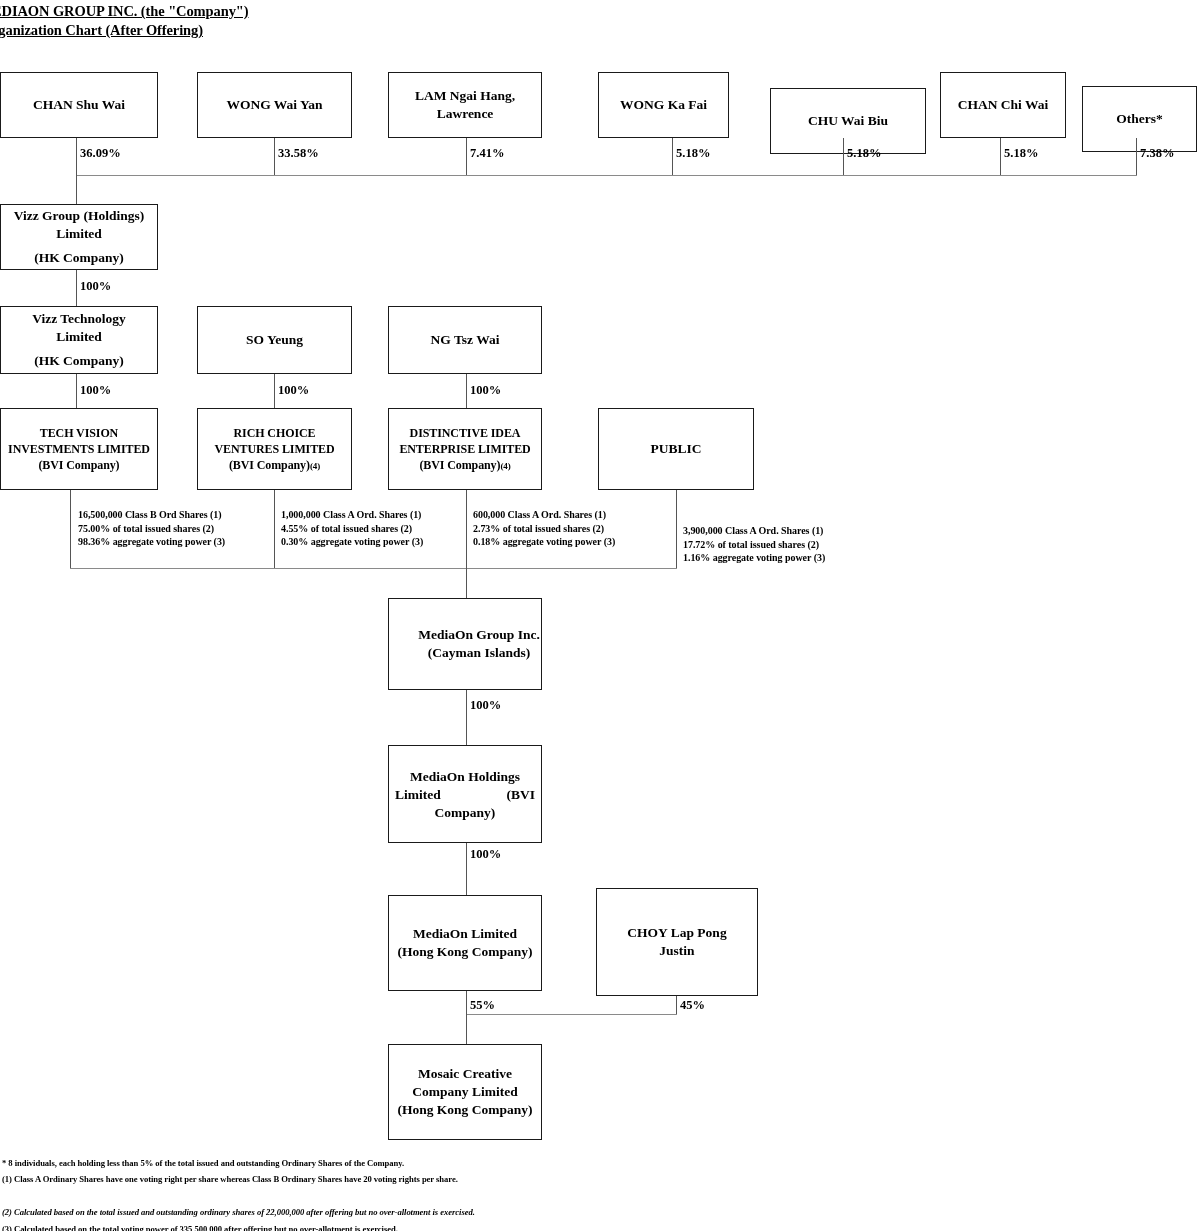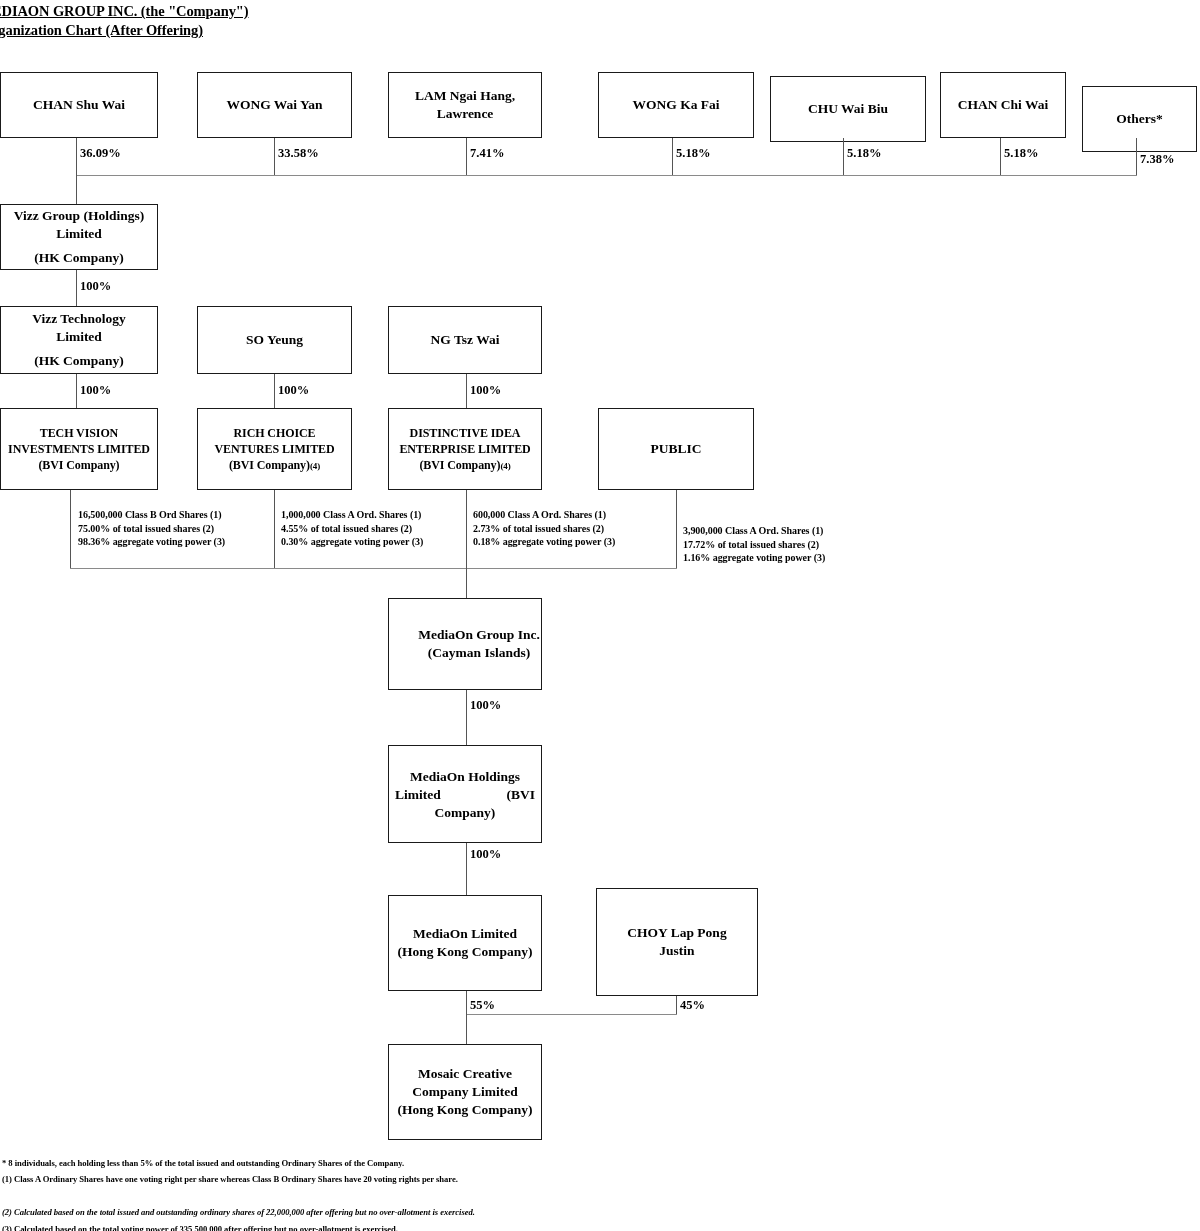--- a/index.html
+++ b/index.html
@@ -124,24 +124,24 @@
   <div class="node" style="left:0px;  top:72px; width:158px; height:66px;text-align:right;">
     <span class="ln">CHAN Shu Wai</span>
   </div>
   <div class="node" style="left:197px; top:72px; width:155px; height:66px;">
     <span class="ln">WONG Wai Yan</span>
   </div>
   <div class="node" style="left:388px; top:72px; width:154px; height:66px;">
     <span class="ln">LAM Ngai Hang,</span>
     <span class="ln">Lawrence</span>
   </div>
-  <div class="node" style="left:598px; top:72px; width:156px; height:66px;">
+  <div class="node" style="left:598px; top:72px; width:131px; height:66px;">
     <span class="ln">WONG Ka Fai</span>
   </div>
-  <div class="node" style="left:770px; top:76px; width:156px; height:66px;">
+  <div class="node" style="left:770px; top:88px; width:156px; height:66px;">
     <span class="ln">CHU Wai Biu</span>
   </div>
   <div class="node" style="left:940px; top:72px; width:126px; height:66px;">
     <span class="ln">CHAN Chi Wai</span>
   </div>
   <div class="node" style="left:1082px; top:72px; width:115px; height:66px;margin-top:14px;">
     <span class="ln">Others*</span>
   </div>
 
   <div class="vline" style="left:76px;   top:138px; height:37px;"></div>
@@ -155,21 +155,21 @@
   <div class="hline" style="left:76px; top:175px; width:1061px;"></div>
 
   <div class="vline" style="left:76px; top:175px; height:29px;"></div>
 
   <div class="pct" style="left:80px;   top:146px;">36.09%</div>
   <div class="pct" style="left:278px;  top:146px;">33.58%</div>
   <div class="pct" style="left:470px;  top:146px;">7.41%</div>
   <div class="pct" style="left:676px;  top:146px;">5.18%</div>
   <div class="pct" style="left:847px;  top:146px;">5.18%</div>
   <div class="pct" style="left:1004px; top:146px;">5.18%</div>
-  <div class="pct" style="left:1140px; top:152px;">7.38%</div>
+  <div class="pct" style="left:1140px; top:146px;">7.38%</div>
 
   <div class="node" style="left:0px; top:204px; width:158px; height:66px;">
     <span class="ln">Vizz Group (Holdings)</span>
     <span class="ln">Limited</span>
     <span class="ln" style="margin-top:6px;">(HK Company)</span>
   </div>
   <div class="vline" style="left:76px; top:270px; height:38px;"></div>
   <div class="pct" style="left:80px; top:279px;">100%</div>
 
   <div class="node" style="left:0px; top:306px; width:158px; height:68px;">

